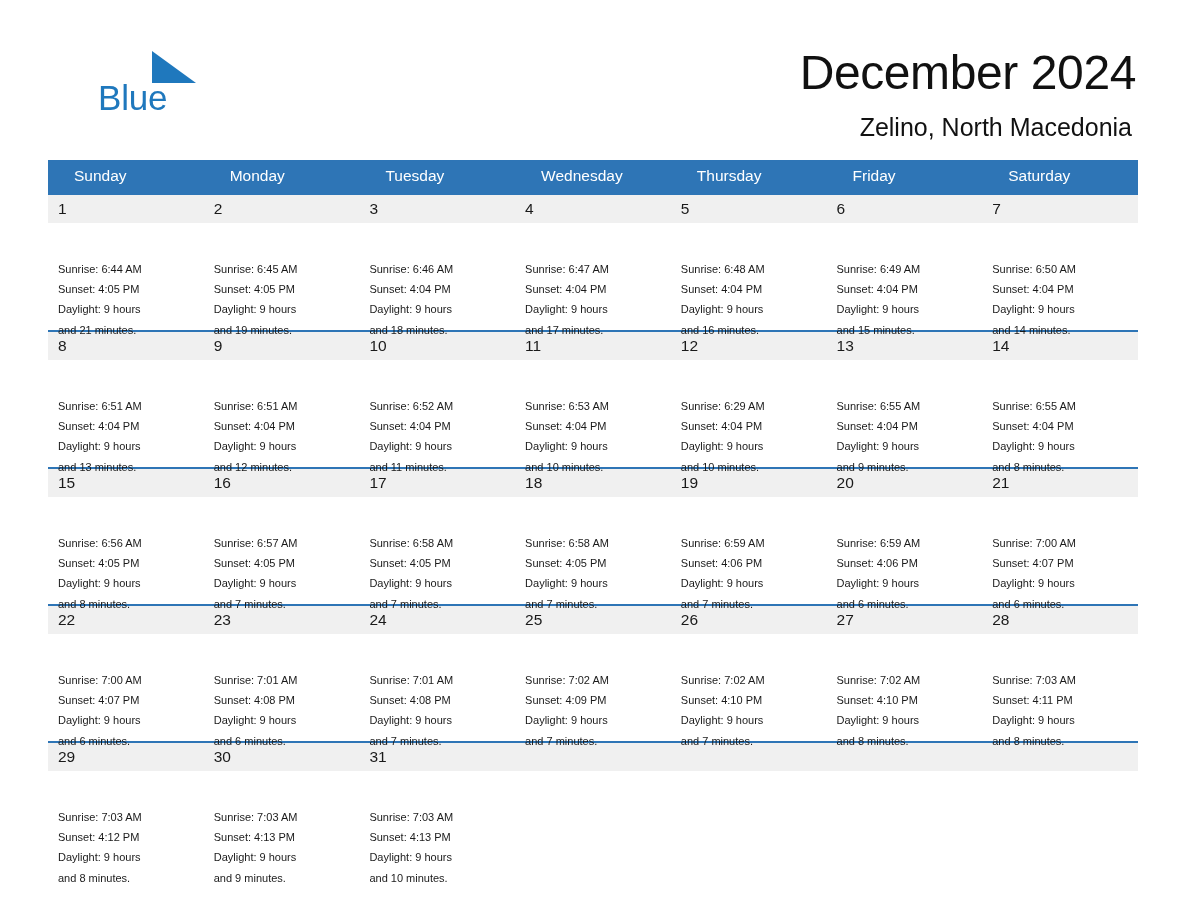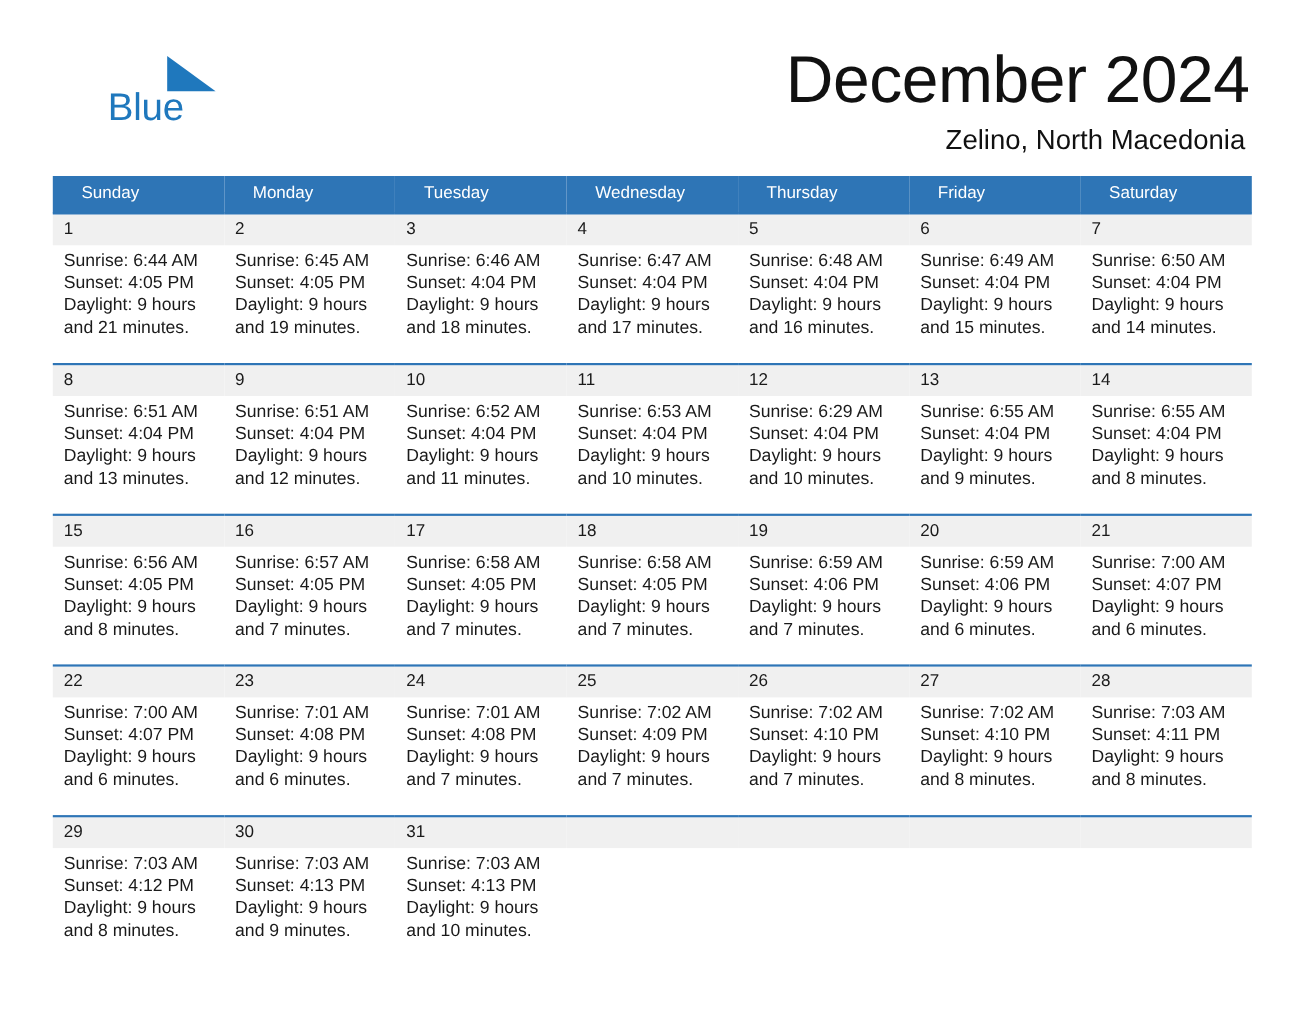--- a/index.html
+++ b/index.html
@@ -63,21 +63,21 @@
     color: #1f78bd;
     letter-spacing: -0.2px;
   }
 
   .titles {
     text-align: right;
     flex: 1 1 auto;
     padding-top: 2px;
   }
   .month-title {
-    font-size: 60px;
+    font-size: 48px;
     line-height: 54px;
     font-weight: normal;
     color: #111111;
     margin: 0;
     letter-spacing: -0.4px;
   }
   .location {
     font-size: 25px;
     line-height: 34px;
     color: #111111;
@@ -126,23 +126,24 @@
     background: #f0f0f0;
     font-size: 15.5px;
     line-height: 18px;
     padding: 5px 0 5px 10px;
     color: #1a1a1a;
     min-height: 18px;
   }
   .cell.empty .daynum { background: #f0f0f0; }
   .info {
     padding: 5px 6px 0 10px;
-    font-size: 16px;
+    font-size: 11px;
     line-height: 20.2px;
     color: #1a1a1a;
+    margin-top: 31px;
   }
   .info div { white-space: nowrap; }
 </style>
 </head>
 <body>
 
 <div class="page">
 
   <div class="top">
 

